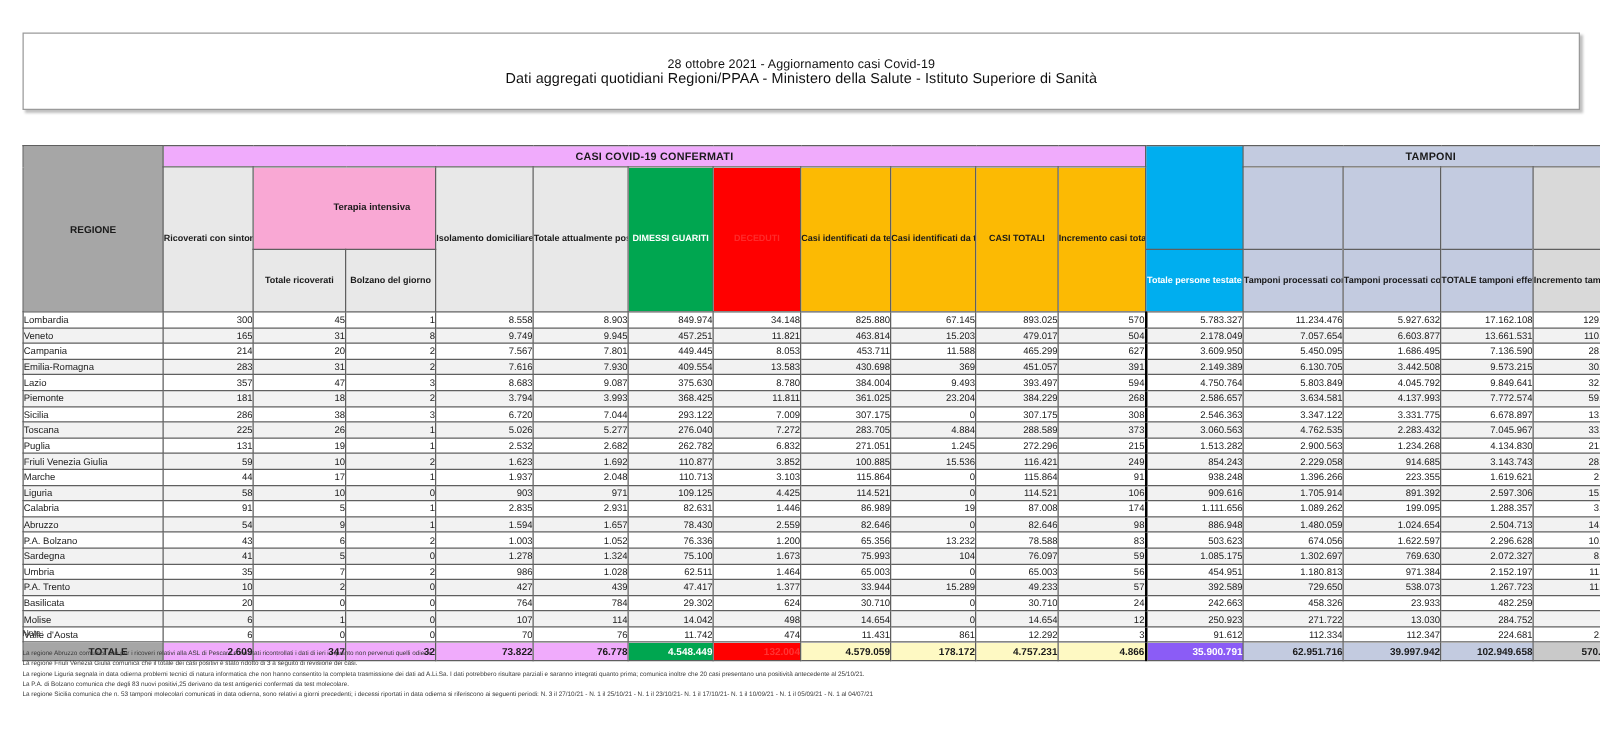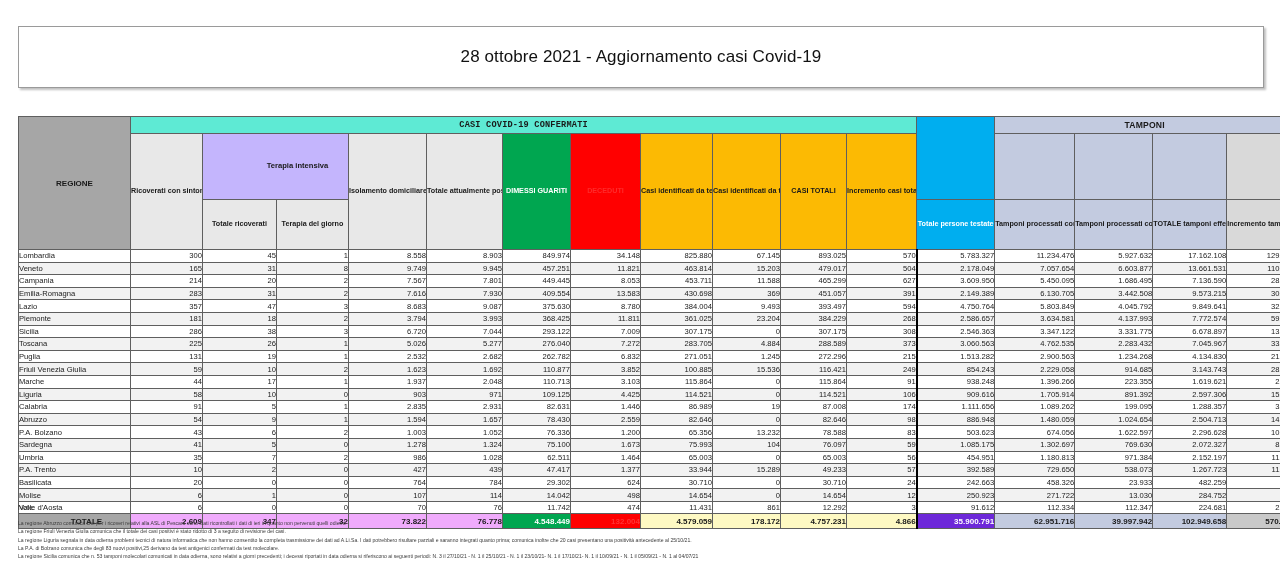--- a/index.html
+++ b/index.html
@@ -14,21 +14,21 @@
 
   
   .title-box {
     position: absolute; left: 18px; top: 26px; width: 1246px; height: 62px;
     border: 1px solid #9a9a9a;
     background: #ffffff;
     box-shadow: 2px 2px 2px rgba(0,0,0,0.25);
     display: flex; flex-direction: column;
     align-items: center; justify-content: center;
   }
-  .title-line1 { font-size: 17px; color:#111; font-weight: 400; letter-spacing:.1px; }
+  .title-line1 { font-size: 10px; color:#111; font-weight: 400; letter-spacing:.1px; }
   .title-line2 { font-size: 11.5px; color:#111; font-weight: 400; letter-spacing:.1px;}
 
   
   .table-wrap {
     position: absolute; left: 18px; top: 116px; width: 1246px;
   }
   table.covid {
     border-collapse: collapse;
     table-layout: fixed;
     width: 1246px;
@@ -43,32 +43,32 @@
   }
   
   th.grp {
     background: #c3cbe0;
     font-size: 8.6px;
     font-weight: bold;
     text-align: center;
     height: 17px;
     letter-spacing: .2px;
   }
-  th.grp.plain { background:#5eead4;font-family:Liberation Mono, monospace; }
+  th.grp.plain { background:#f0abfc; }
   th.sub {
     font-size: 7.2px;
     font-weight: bold;
     text-align: center;
     vertical-align: middle;
     line-height: 1.12;
     height: 66px;
     padding: 1px 2px;
     background: #e8e8e8;
   }
-  th.sub.ti-parent { height: 16px; background:#c4b5fd; font-size:7.6px;padding-left:44px; }
+  th.sub.ti-parent { height: 16px; background:#f9a8d4; font-size:7.6px;padding-left:44px; }
   th.regione {
     background: #a6a6a6;
     font-size: 8px;
     font-weight: bold;
     text-align:center;
     vertical-align: middle;
   }
   th.g-green  { background:#00a650; color:#ffffff; }
   th.g-red    { background:#ff0000; color:#ff2a2a; }
   th.g-orange { background:#fcba03; color:#1a1a1a; }
@@ -89,41 +89,42 @@
   }
   tr.alt td { background:#f2f2f2; }
 
   
   tr.totale td { font-weight: bold; font-size: 8px; height: 15px; }
   tr.totale td.region { background:#a6a6a6; text-align:center;padding-left:24px; }
   tr.totale td.t-grey  { background:#f0abfc;text-align:right; }
   tr.totale td.t-green { background:#00a650; color:#ffffff; }
   tr.totale td.t-red   { background:#ff0000; color:#ff3333; }
   tr.totale td.t-orange{ background:#fef9c3; }
-  tr.totale td.t-cyan  { background:#6d28d9; color:#ffffff; }
+  tr.totale td.t-cyan  { background:#8b5cf6; color:#ffffff; }
   tr.totale td.t-blue  { background:#c3cbe0;text-align:right; }
   tr.totale td.t-lgrey { background:#c9c9c9; }
 
   
   .sep-left { border-left: 2px solid #000 !important; }
 
   
   .notes {
     position:absolute; left: 18px; top: 504px; width: 1246px;
   }
   .notes-title { font-size: 7px; color:#333; margin-bottom: 8px; }
   .note-line { font-size: 5.1px; color:#3a3a3a; line-height: 1.62; white-space: nowrap; overflow:hidden; }
 </style>
 </head>
 <body>
 
 <div class="page">
 
   <div class="title-box">
     <div class="title-line1">28 ottobre 2021 - Aggiornamento casi Covid-19</div>
+    <div class="title-line2">Dati aggregati quotidiani Regioni/PPAA - Ministero della Salute - Istituto Superiore di Sanità</div>
   </div>
 
   <div class="table-wrap">
     <table class="covid">
       <colgroup>
         <col style="width:112px">
         <col style="width:72px">
         <col style="width:74px">
         <col style="width:72px">
         <col style="width:78px">
@@ -159,21 +160,21 @@
           <th class="sub g-orange" rowspan="2">Casi identificati da test antigenico rapido</th>
           <th class="sub g-orange" rowspan="2">CASI TOTALI</th>
           <th class="sub g-orange" rowspan="2">Incremento casi totali (rispetto al giorno precedente)</th>
           <th class="sub g-blue" rowspan="1" style="border-bottom:none;background:#c3cbe0;"></th>
           <th class="sub g-blue" rowspan="1" style="border-bottom:none;background:#c3cbe0;"></th>
           <th class="sub g-blue" rowspan="1" style="border-bottom:none;background:#c3cbe0;"></th>
           <th class="sub g-grey" rowspan="1" style="border-bottom:none;background:#d9d9d9;"></th>
         </tr>
         <tr>
           <th class="sub" style="height:50px">Totale ricoverati</th>
-          <th class="sub" style="height:50px">Terapia del giorno</th>
+          <th class="sub" style="height:50px">Bolzano del giorno</th>
           <th class="sub g-cyan" style="height:50px">Totale persone testate</th>
           <th class="sub g-blue" style="height:50px">Tamponi processati con test molecolare</th>
           <th class="sub g-blue" style="height:50px">Tamponi processati con test antigenico rapido</th>
           <th class="sub g-blue" style="height:50px">TOTALE tamponi effettuati</th>
           <th class="sub g-grey" style="height:50px">Incremento tamponi totali (rispetto al giorno precedente)</th>
         </tr>
       </thead>
 
       <tbody id="tbody">
           <tr>

